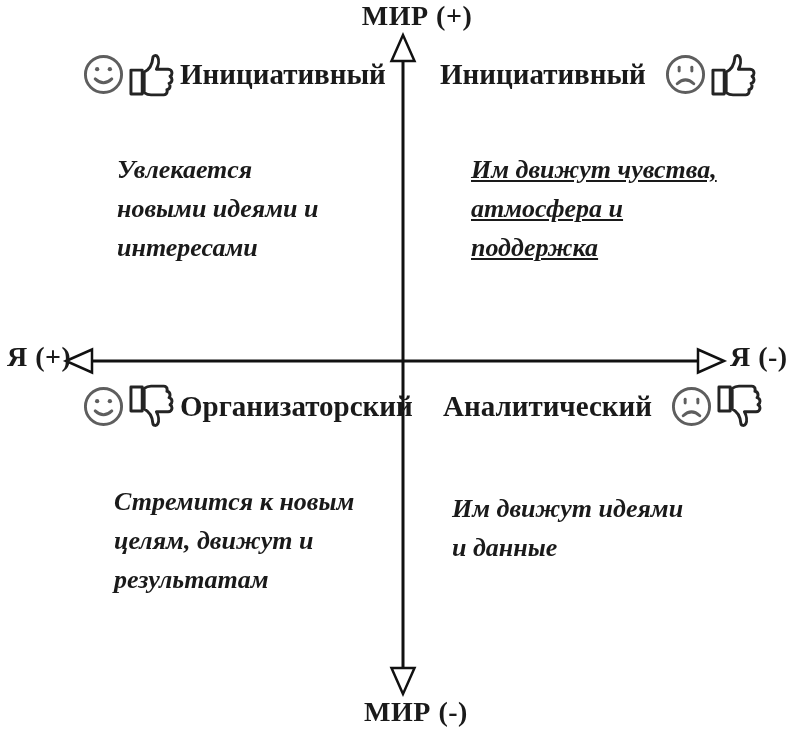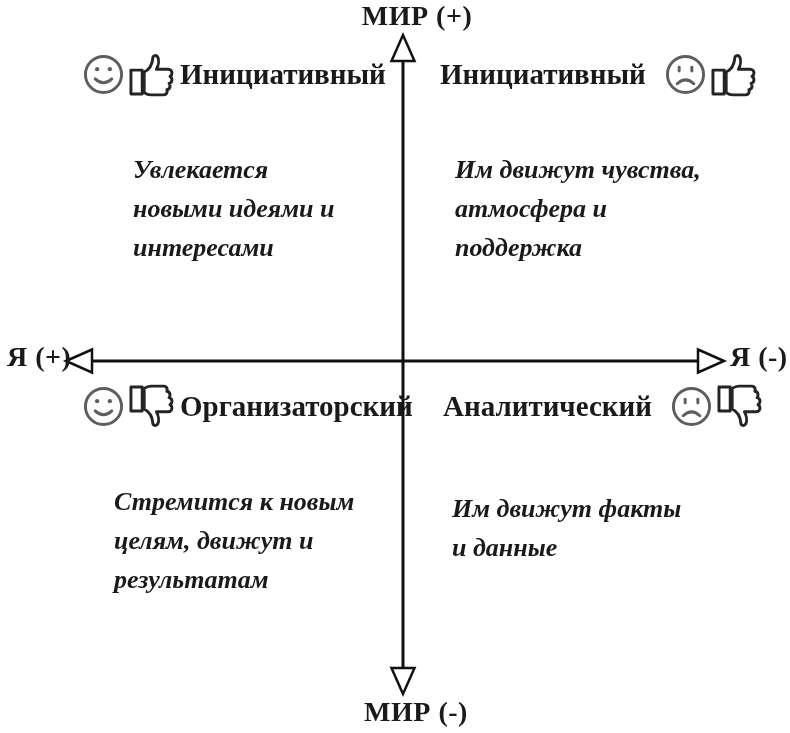--- a/index.html
+++ b/index.html
@@ -89,34 +89,34 @@
 
   <div class="q-row" style="left:82px;top:47px;">
     <svg class="icon face" width="43" height="43" viewBox="0 0 44 44">
         <use href="#happy-face"></use>
       </svg>
     <svg class="icon thumb" width="49" height="47" viewBox="0 0 50 48">
         <use href="#thumb-up"></use>
       </svg>
     <span class="q-title ml">Инициативный</span>
   </div>
-  <div class="q-desc" style="left:133px;top:150px;">Увлекается
+  <div class="q-desc" style="left:117px;top:150px;">Увлекается
 новыми идеями и
 интересами</div>
 
   <div class="q-row" style="left:440px;top:47px;">
     <span class="q-title mr">Инициативный</span>
     <svg class="icon face" width="43" height="43" viewBox="0 0 44 44">
         <use href="#sad-face"></use>
       </svg>
     <svg class="icon thumb" width="49" height="47" viewBox="0 0 50 48">
         <use href="#thumb-up"></use>
       </svg>
   </div>
-  <div class="q-desc" style="left:455px;top:150px;">Им движут чувства,
+  <div class="q-desc" style="left:471px;top:150px;text-decoration:underline;">Им движут чувства,
 атмосфера и
 поддержка</div>
 
   <div class="q-row" style="left:82px;top:379px;">
     <svg class="icon face" width="43" height="43" viewBox="0 0 44 44">
         <use href="#happy-face"></use>
       </svg>
     <svg class="icon thumb flip" width="49" height="47" viewBox="0 0 50 48">
         <use href="#thumb-up"></use>
       </svg>
@@ -128,16 +128,16 @@
 
   <div class="q-row" style="left:435px;top:379px;margin-left:8px;">
     <span class="q-title mr">Аналитический</span>
     <svg class="icon face" width="43" height="43" viewBox="0 0 44 44">
         <use href="#sad-face"></use>
       </svg>
     <svg class="icon thumb flip" width="49" height="47" viewBox="0 0 50 48">
         <use href="#thumb-up"></use>
       </svg>
   </div>
-  <div class="q-desc" style="left:452px;top:489px;">Им движут факты
+  <div class="q-desc" style="left:452px;top:489px;">Им движут идеями
 и данные</div>
 
 </div>
 
 </body></html>

